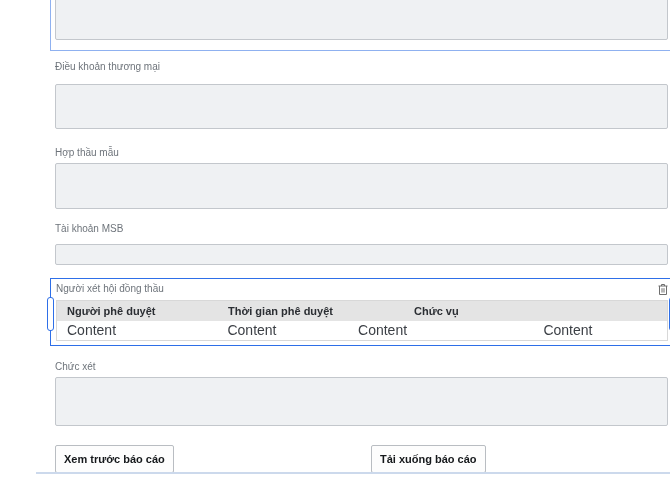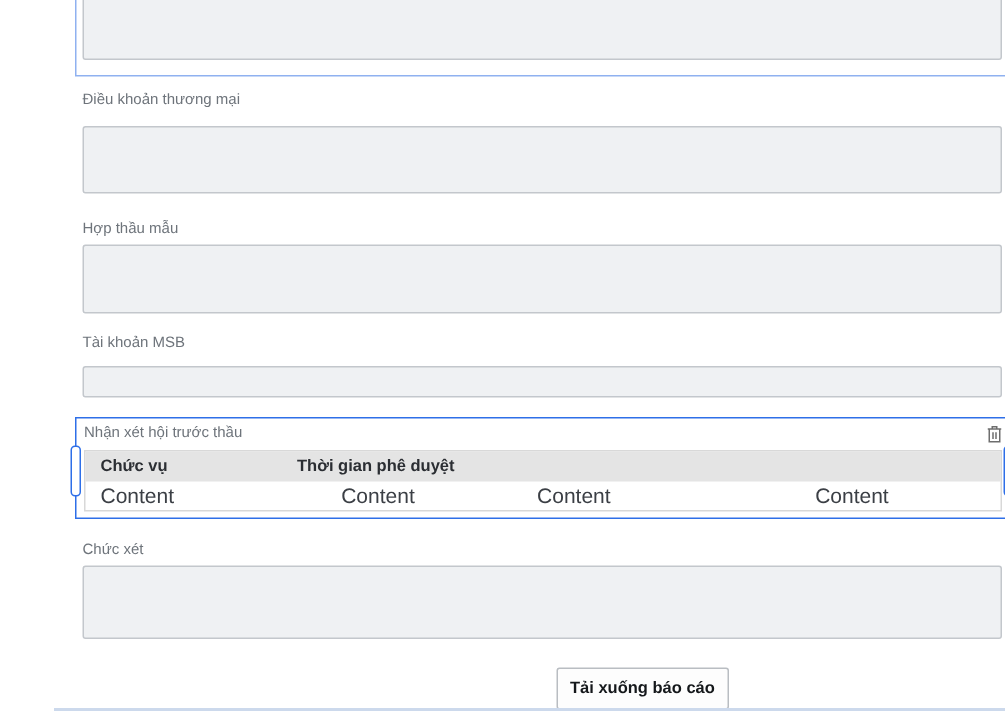--- a/index.html
+++ b/index.html
@@ -69,53 +69,55 @@
   <div class="abs field-label" style="left:19px; top:61px;">Điều khoản thương mại</div>
   <div class="abs gray-box" style="left:19px; top:84px; width:613px; height:45px;"></div>
 
   <div class="abs field-label" style="left:19px; top:147px;">Hợp thầu mẫu</div>
   <div class="abs gray-box" style="left:19px; top:163px; width:613px; height:46px;"></div>
 
   <div class="abs field-label" style="left:19px; top:223px;">Tài khoản MSB</div>
   <div class="abs gray-box" style="left:19px; top:244px; width:613px; height:21px;"></div>
 
   <div class="abs widget-selected">
-    <div class="abs field-label" style="left:5px; top:4px;">Nhận xét hội trước thầu</div>
+    <div class="abs field-label" style="left:5px; top:4px;">Người xét hội đồng thầu</div>
   </div>
 
   <button class="abs trash-btn">
     <span style="display:inline-flex;">
       <svg width="12" height="13" viewBox="0 0 12 13">
         <g fill="none" stroke="#6e6e6e" stroke-width="1">
           <path d="M1.5 3 H10.5"></path>
           <path d="M4.5 3 V1.5 H7.5 V3"></path>
           <path d="M2.5 3 V11.5 H9.5 V3"></path>
           <path d="M5 5.2 V9.6"></path>
           <path d="M7 5.2 V9.6"></path>
         </g>
       </svg>
     </span>
   </button>
 
   <div class="abs tbl">
     <div class="tbl-row tbl-head">
+      <div class="cell c1">Người phê duyệt</div>
+      <div class="cell c3">Thời gian phê duyệt</div>
       <div class="cell c2">Chức vụ</div>
-      <div class="cell c3">Thời gian phê duyệt</div>
     </div>
     <div class="tbl-row tbl-body">
       <div class="cell c1">Content</div>
       <div class="cell c2">Content</div>
       <div class="cell c3">Content</div>
       <div class="cell c4">Content</div>
     </div>
   </div>
 
   <div class="abs handle" style="left:11px; top:297px;"></div>
   <div class="abs handle" style="left:633px; top:297px;"></div>
 
   <div class="abs field-label" style="left:19px; top:361px;">Chức xét</div>
   <div class="abs gray-box" style="left:19px; top:377px; width:613px; height:49px;"></div>
 
+  <button class="abs btn" style="left:19px;">Xem trước báo cáo</button>
   <button class="abs btn" style="left:335px;">Tải xuống báo cáo</button>
 
   <div class="abs divider"></div>
 
 </div>
 
 </body></html>

